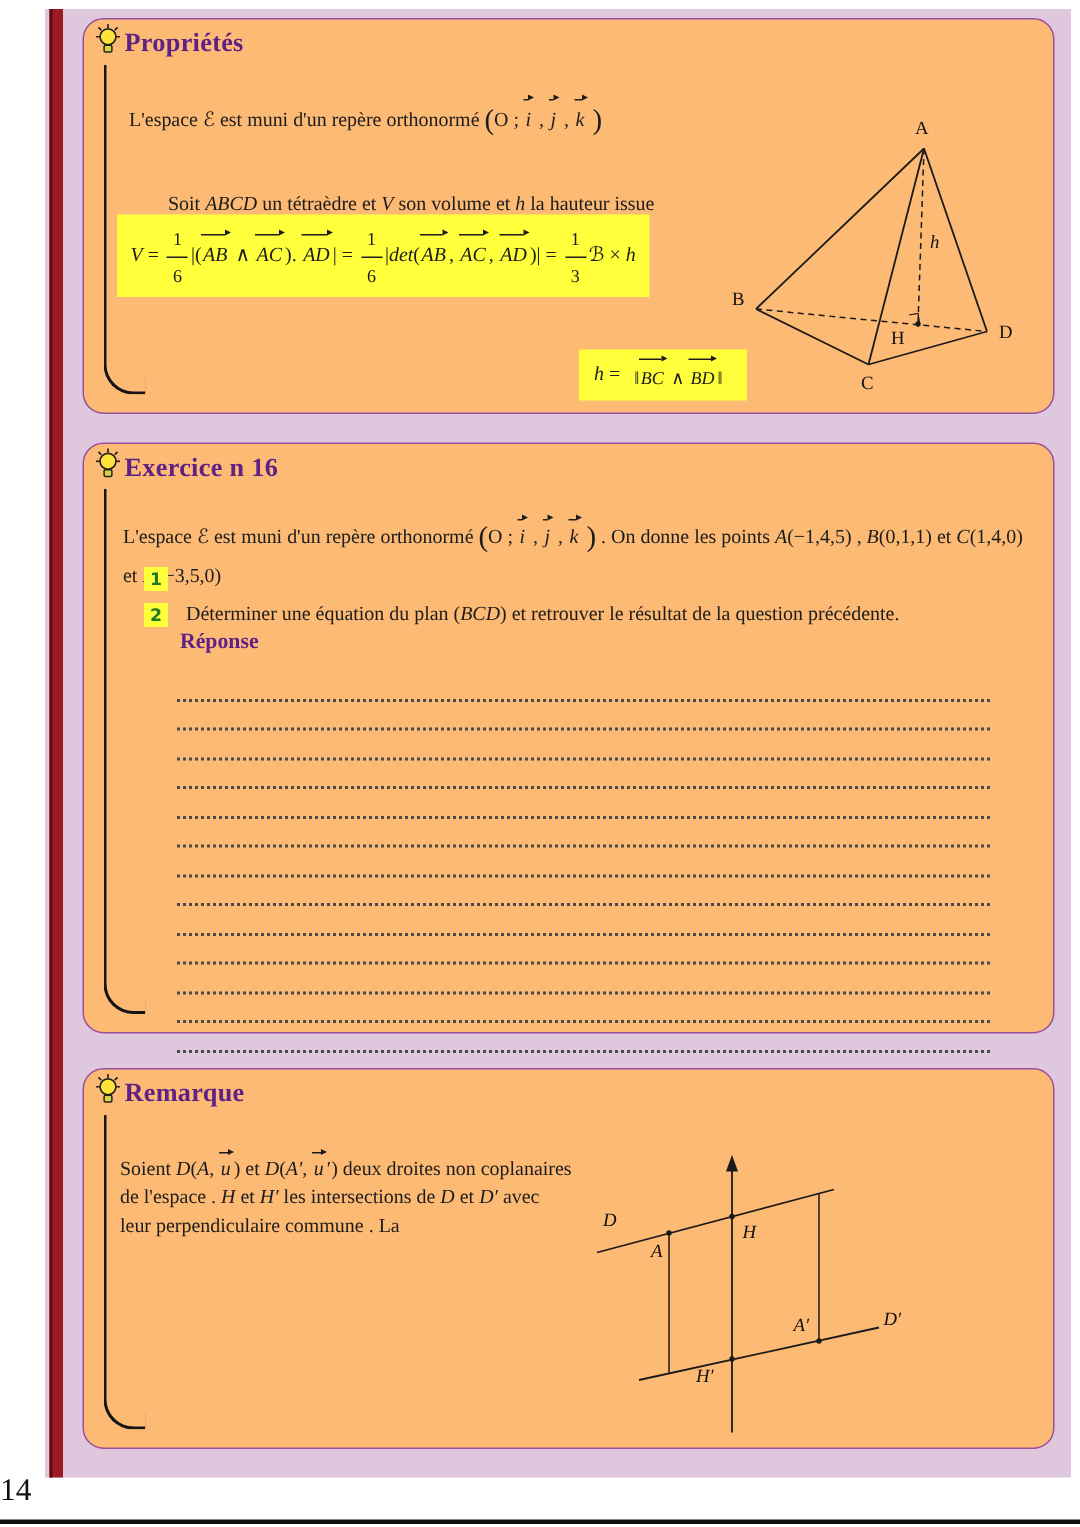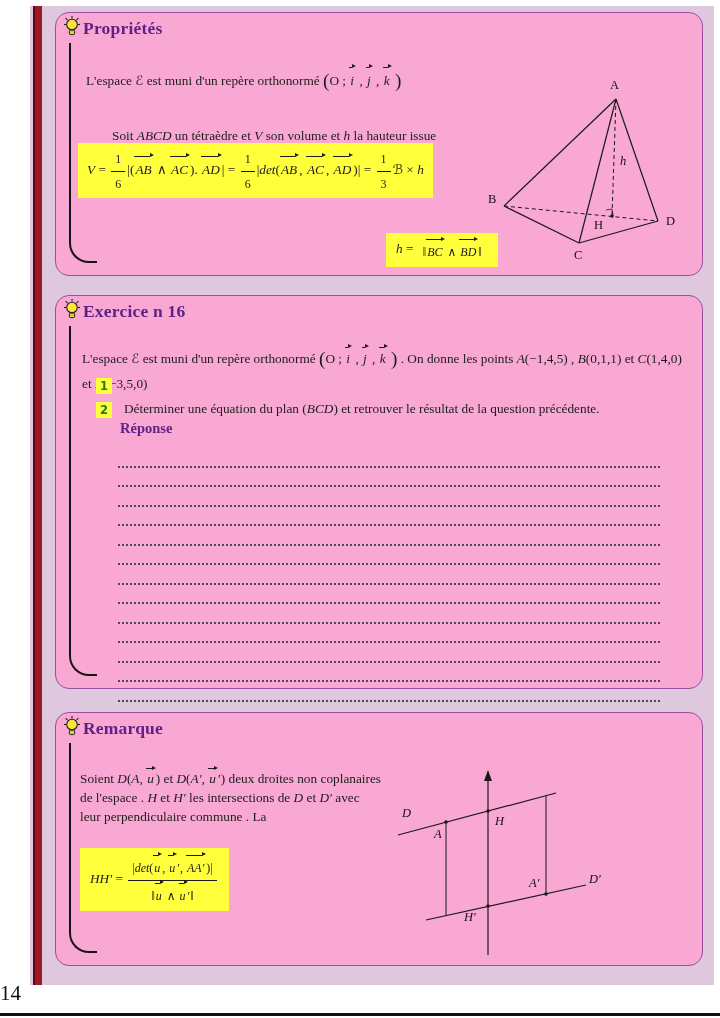--- a/index.html
+++ b/index.html
@@ -7,21 +7,21 @@
     width:720px;height:1018px;position:relative;overflow:hidden;
     background:#ffffff;
     font-family:"Liberation Serif","DejaVu Serif","DejaVu Sans",serif;
     color:#1c1c1c;font-size:13.3px;
   }
   .page-bg{position:absolute;left:30px;top:6px;width:684px;height:979px;background:#dfc7dd;}
   .red-rule{position:absolute;left:33px;top:6px;width:7px;height:979px;background:#9b1a24;border-left:2px solid #5d0a14;}
   .bottom-rule{position:absolute;left:0;right:0;bottom:2px;height:3px;background:#111;}
   .page-num{position:absolute;bottom:12px;left:0;width:100%;text-align:left;font-size:21px;color:#111;}
 
-  .section{position:absolute;background:#f9a8d4;border:1.6px solid #9a4f9e;border-radius:14px;}
+  .section{position:absolute;background:#fdba74;border:1.6px solid #9a4f9e;border-radius:14px;}
   .sec-proprietes{left:55px;top:12px;width:646px;height:262px;}
   .sec-exercice{left:55px;top:295px;width:646px;height:392px;}
   .sec-remarque{left:55px;top:712px;width:646px;height:252px;}
 
   .hook{position:absolute;left:13px;top:30px;bottom:12px;width:26px;
     border-left:2.5px solid #151515;border-bottom:2.5px solid #151515;
     border-bottom-left-radius:20px;}
   .bulb{position:absolute;left:6px;top:2px;}
   .sec-title{position:absolute;left:27px;top:5px;color:#5e2286;font-weight:bold;font-size:17.5px;letter-spacing:.2px;}
 
@@ -165,23 +165,20 @@
         <line x1="14.5" y1="5.1" x2="16.4" y2="3.2"></line>
       </g>
       <circle cx="10" cy="9.5" r="5.3" fill="#ffe23a" stroke="#222" stroke-width="1.1"></circle>
       <rect x="7.4" y="15.2" width="5.2" height="4.4" rx="1" fill="#d9d23f" stroke="#222" stroke-width="1"></rect>
     </svg>
   </span>
   <span class="sec-title">Remarque</span>
 
   <div class="abs" style="left:24px;top:54px;width:302px;">
     <div class="para">Soient <span class="it">D</span>(<span class="it">A</span>, <span class="vec">u</span>) et <span class="it">D</span>(<span class="it">A′</span>, <span class="vec">u</span>′) deux droites non coplanaires de l'espace . <span class="it">H</span> et <span class="it">H′</span> les intersections de <span class="it">D</span> et <span class="it">D′</span> avec leur perpendiculaire commune . La</div>
-    <div style="margin-top:7px;">
-      <span class="hlbox mathline"><span class="it">HH′</span> = <span class="frac"><span class="num">|<span class="it">det</span>(<span class="vec">u</span>, <span class="vec">u</span>′, <span class="vec">AA′</span>)|</span><span class="den">‖<span class="vec">u</span> ∧ <span class="vec">u</span>′‖</span></span></span>
-    </div>
   </div>
 
   <svg class="abs" style="left:330px;top:52px;" width="235" height="195" viewBox="0 0 235 195">
     <g stroke="#1a1a1a" stroke-width="1.2" fill="none">
       <line x1="102" y1="10" x2="102" y2="190"></line>
       <line x1="12" y1="70" x2="170" y2="28"></line>
       <line x1="40" y1="155" x2="200" y2="120"></line>
       <line x1="60" y1="57" x2="60" y2="151" stroke-width="1"></line>
       <line x1="160" y1="31" x2="160" y2="129" stroke-width="1"></line>
     </g>

